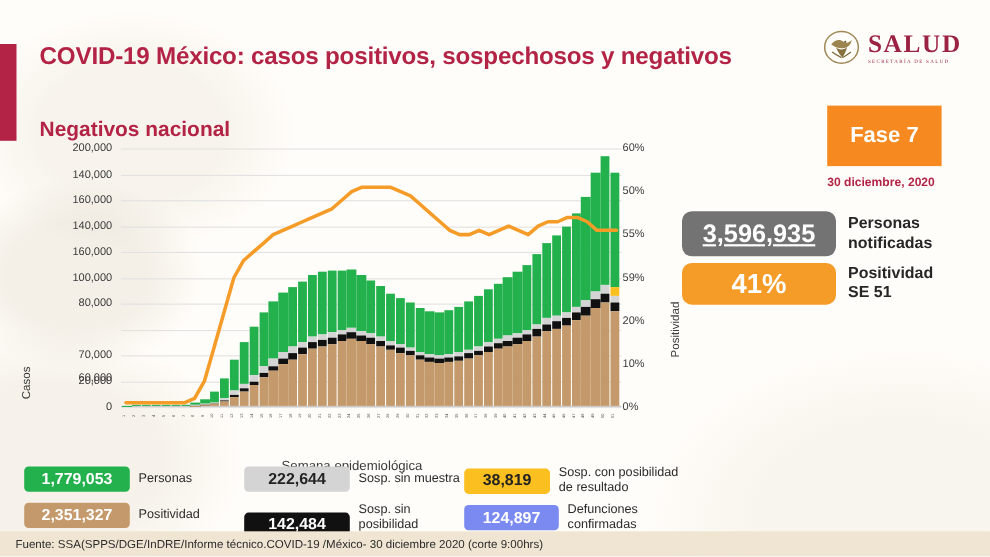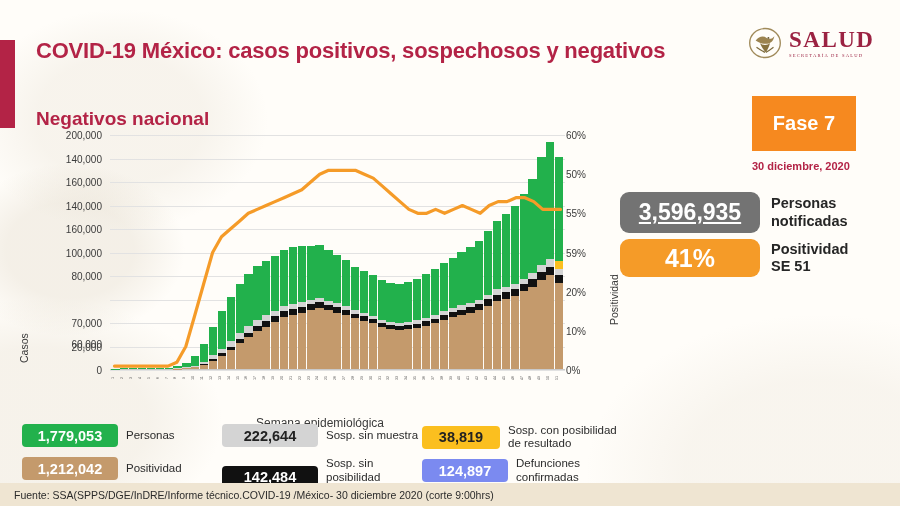--- a/index.html
+++ b/index.html
@@ -582,21 +582,21 @@
       <div class="legend-item" style="width:215px;">
         <div class="lchip" style="min-width: 78px; background: rgb(251, 191, 31); color: rgb(34, 34, 34);">38,819</div>
         <div class="ltext">
           <div>Sosp. con posibilidad</div>
           <div>de resultado</div>
         </div>
       </div>
     </div>
     <div class="legend-row">
       <div class="legend-item" style="width:200px;">
-        <div class="lchip" style="background: rgb(196, 154, 108); color: rgb(255, 255, 255);">1,212,042</div>
+        <div class="lchip" style="background: rgb(196, 154, 108); color: rgb(255, 255, 255);">2,351,327</div>
         <div class="ltext">
           <div>Positividad</div>
         </div>
       </div>
       <div class="legend-item" style="width:200px;">
         <div class="lchip" style="background: rgb(17, 17, 17); color: rgb(255, 255, 255);">142,484</div>
         <div class="ltext">
           <div>Sosp. sin posibilidad</div>
           <div>de resultado</div>
         </div>

